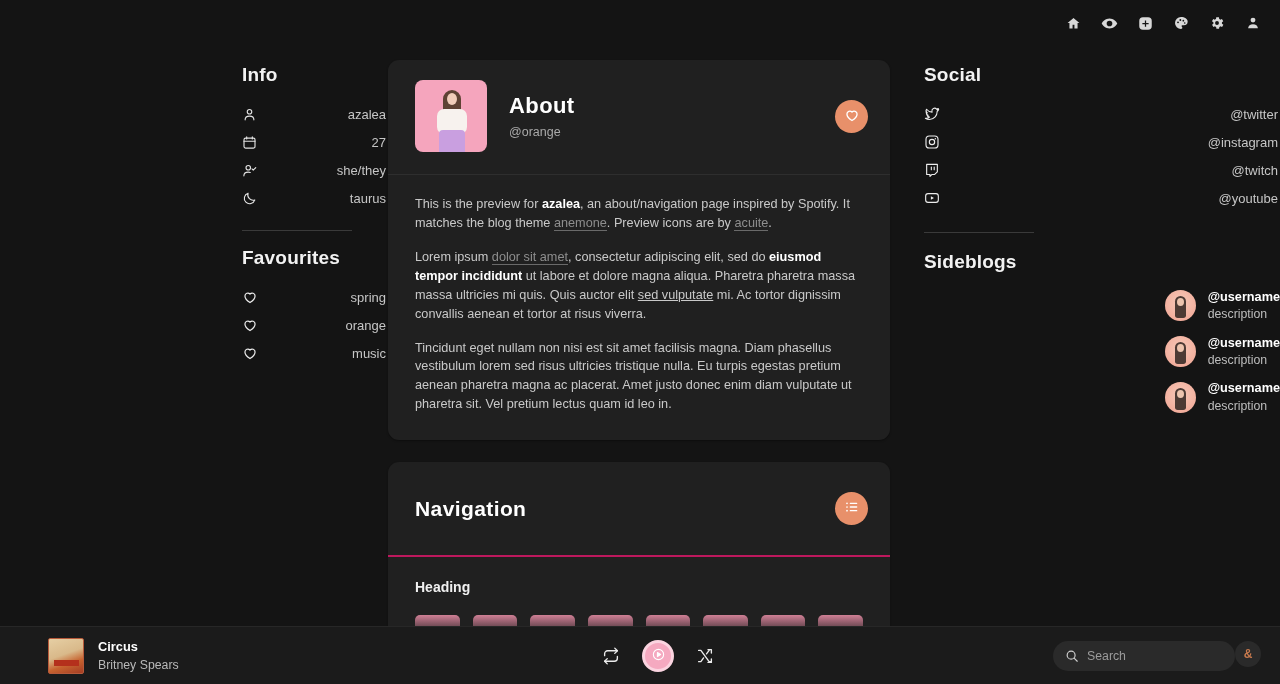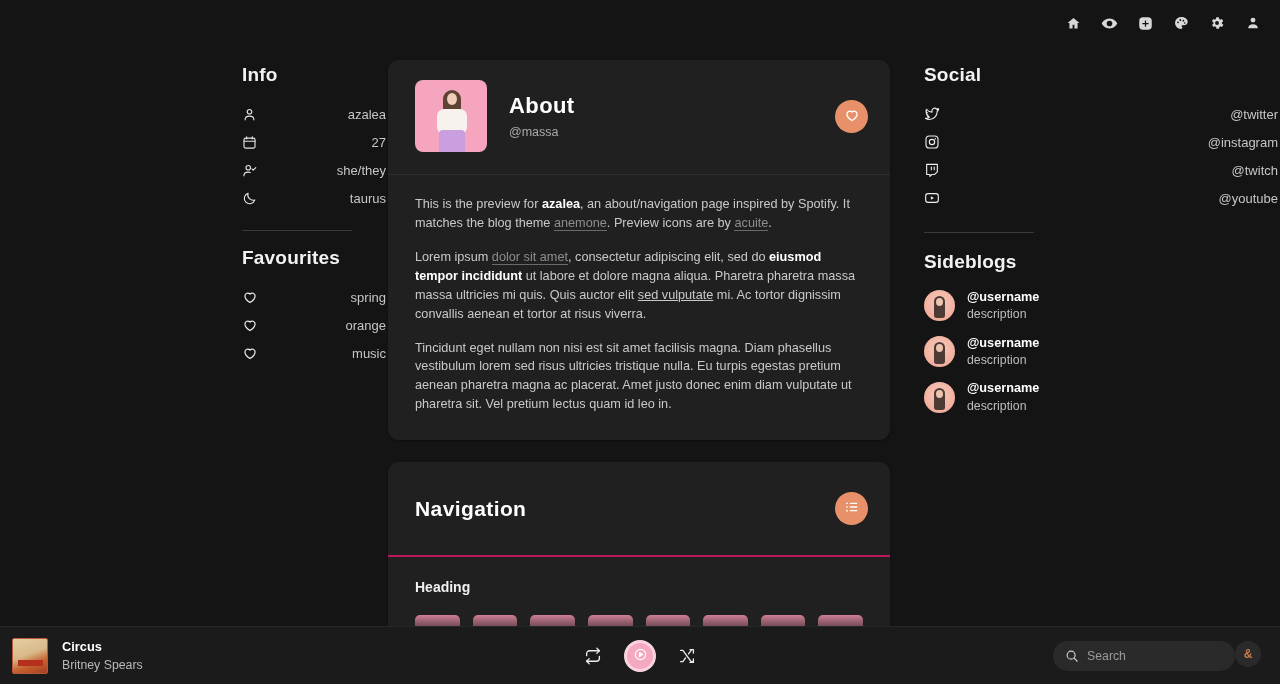--- a/index.html
+++ b/index.html
@@ -214,20 +214,21 @@
     text-align: right;
     font-size: 13px;
     color: #c6c6c6;
     padding-right: 2px;
   }
   .sb-row {
     display: flex;
     align-items: center;
     margin-bottom: 12px;
     cursor: pointer;
+    justify-content: flex-end;
   }
   .sb-avatar {
     width: 31px; height: 31px;
     border-radius: 50%;
     flex: 0 0 31px;
     position: relative;
     overflow: hidden;
     background: radial-gradient(circle at 50% 40%, #f7c9b8, #f0a392);
   }
   .sb-avatar i {
@@ -267,20 +268,21 @@
     background: #1b1b1b;
     border-top: 1px solid #272727;
     display: flex;
     align-items: center;
     z-index: 50;
   }
   .now-playing {
     display: flex; align-items: center;
     padding-left: 12px;
     width: 300px;
+    margin-left: 36px;
   }
   .album-art {
     width: 36px; height: 36px;
     flex: 0 0 36px;
     border-radius: 2px;
     border: 1px solid #b85a3a;
     background: linear-gradient(160deg, #e6cfa4 0%, #d9b98a 45%, #c7632f 70%, #a53d24 100%);
     position: relative;
     overflow: hidden;
   }
@@ -478,21 +480,21 @@
     <div class="card">
       <div class="card-head">
         <div class="avatar-sq">
           <span class="hair"></span>
             <span class="face"></span>
             <span class="top"></span>
             <span class="skirt"></span>
         </div>
         <div class="card-head-text">
           <div class="card-title">About</div>
-          <div class="card-sub">@massa</div>
+          <div class="card-sub">@orange</div>
         </div>
         <button class="round-btn">
           <span>
             <svg width="16" height="16" viewBox="0 0 24 24" fill="none" stroke="currentColor" stroke-width="2">
                 <path d="M12 20.3s-7.6-4.7-7.6-9.9A4.3 4.3 0 0 1 12 7.7a4.3 4.3 0 0 1 7.6 2.7c0 5.2-7.6 9.9-7.6 9.9z" stroke-linejoin="round"></path>
               </svg>
           </span>
         </button>
       </div>
 

